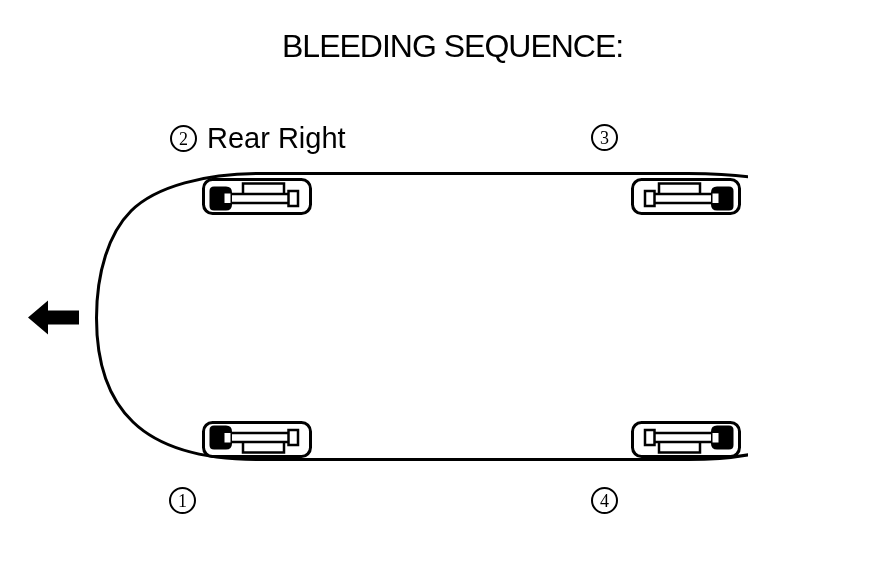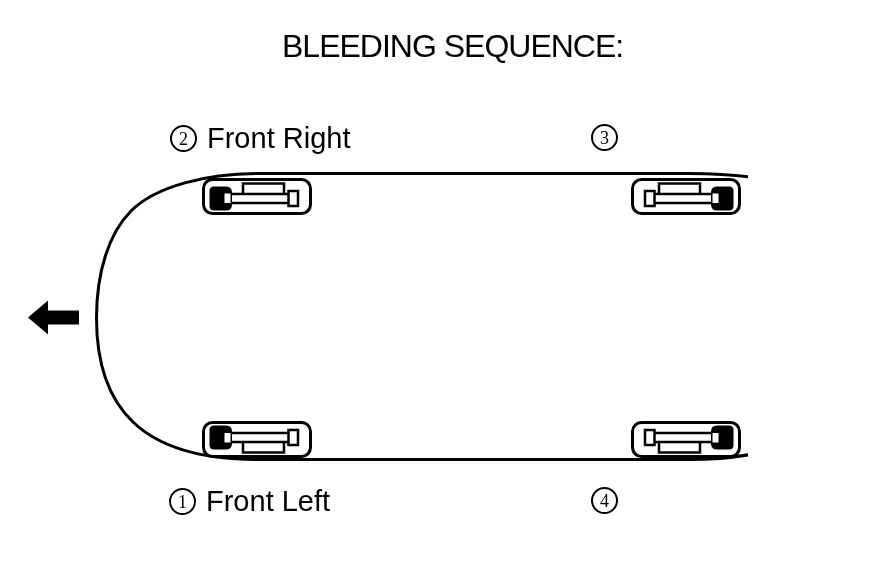--- a/index.html
+++ b/index.html
@@ -52,30 +52,29 @@
 </style>
 </head>
 <body>
 
 <div class="stage">
 
   <div class="title">BLEEDING SEQUENCE:</div>
 
   <div class="wheel-label lbl-front-right">
     <span class="circled-num">2</span>
-    <span>Front Right</span>
+    <span>Rear Right</span>
   </div>
 
   <div class="wheel-label lbl-rear-right">
     <span class="circled-num">3</span>
   </div>
 
   <div class="wheel-label lbl-front-left">
     <span class="circled-num">1</span>
-    <span>Front Left</span>
   </div>
 
   <div class="wheel-label lbl-rear-left">
     <span class="circled-num">4</span>
   </div>
 
   <svg class="diagram-svg" width="880" height="578" viewBox="0 0 880 578">
     <defs>
 
       <g id="caliper-glyph">

